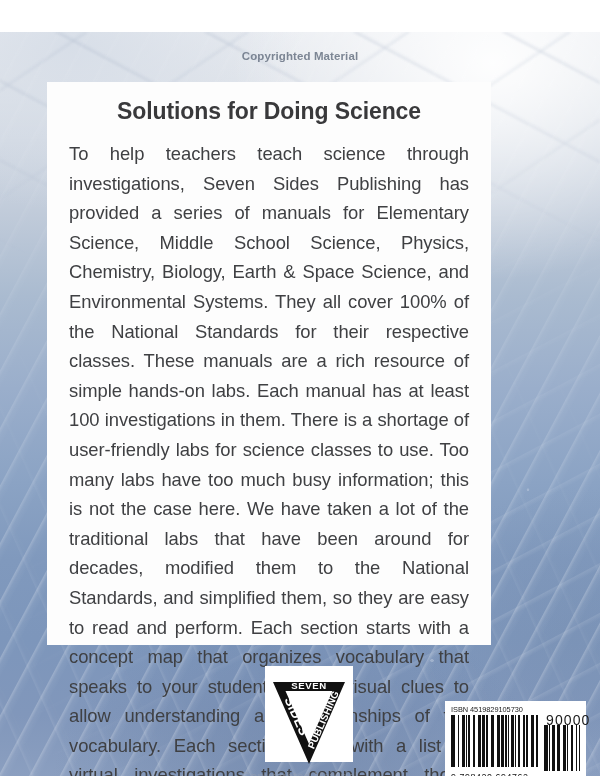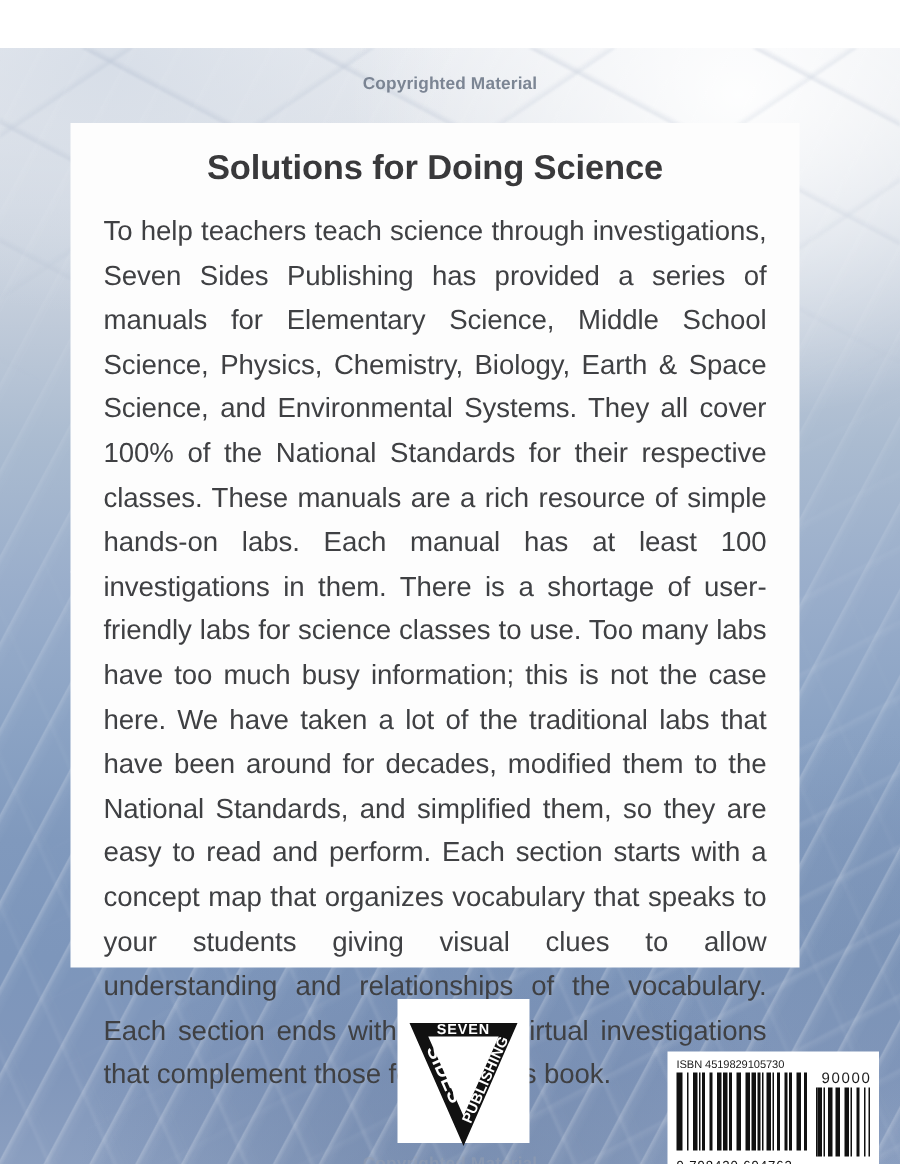--- a/index.html
+++ b/index.html
@@ -156,21 +156,21 @@
     font-weight: bold;
     letter-spacing: .1px;
     color: rgba(150,160,176,0.52);
   }
 
   
   #blurb-panel {
     position: absolute;
     left: 47px;
     top: 50px;
-    width: 486px;
+    width: 444px;
     height: 563px;
     background: #fdfdfd;
     box-sizing: border-box;
     padding: 16px 22px 0 22px;
   }
   #blurb-title {
     margin: 0;
     padding: 0 0 14px 0;
     text-align: center;
     font-size: 23px;
@@ -236,21 +236,21 @@
     margin-top: 1px;
   }
   .bars {
     display: flex;
     align-items: flex-end;
     height: 52px;
   }
   .bars span { display: block; background: #111; }
   .bars-addon { height: 46px; }
   #addon-digits {
-    font-size: 10px;
+    font-size: 14px;
     color: #1a1a1a;
     text-align: right;
     letter-spacing: 1.1px;
     line-height: 10px;
     margin-left: 2px;
   }
   #barcode-digits {
     font-size: 8.8px;
     color: #111;
     letter-spacing: .6px;

